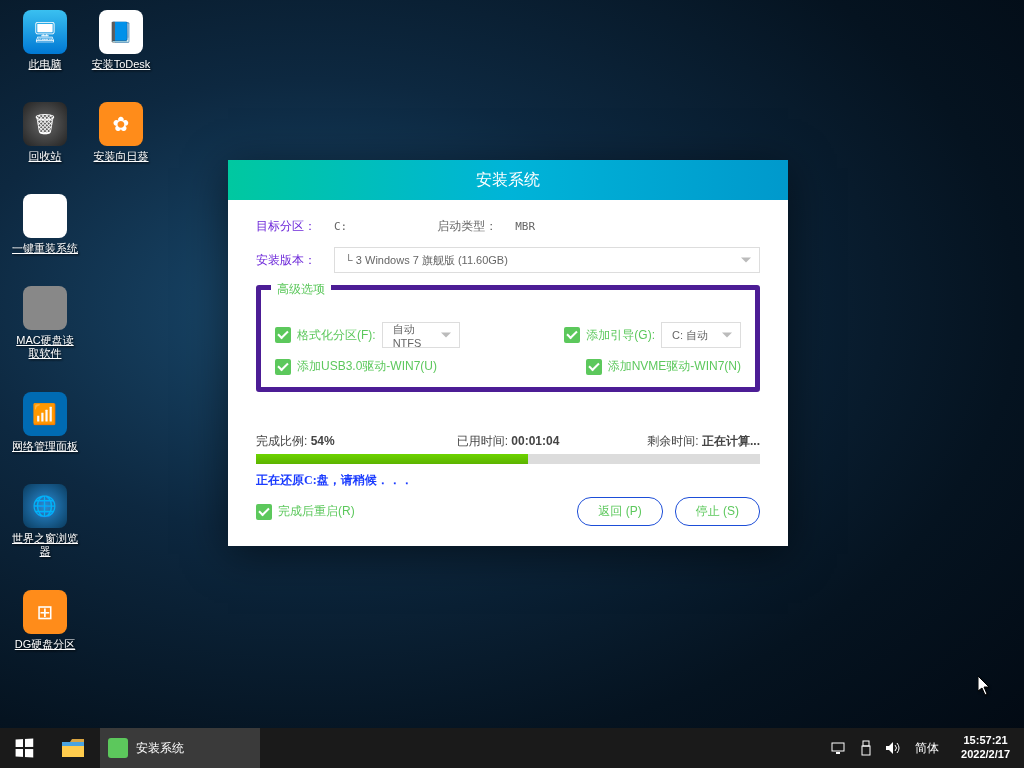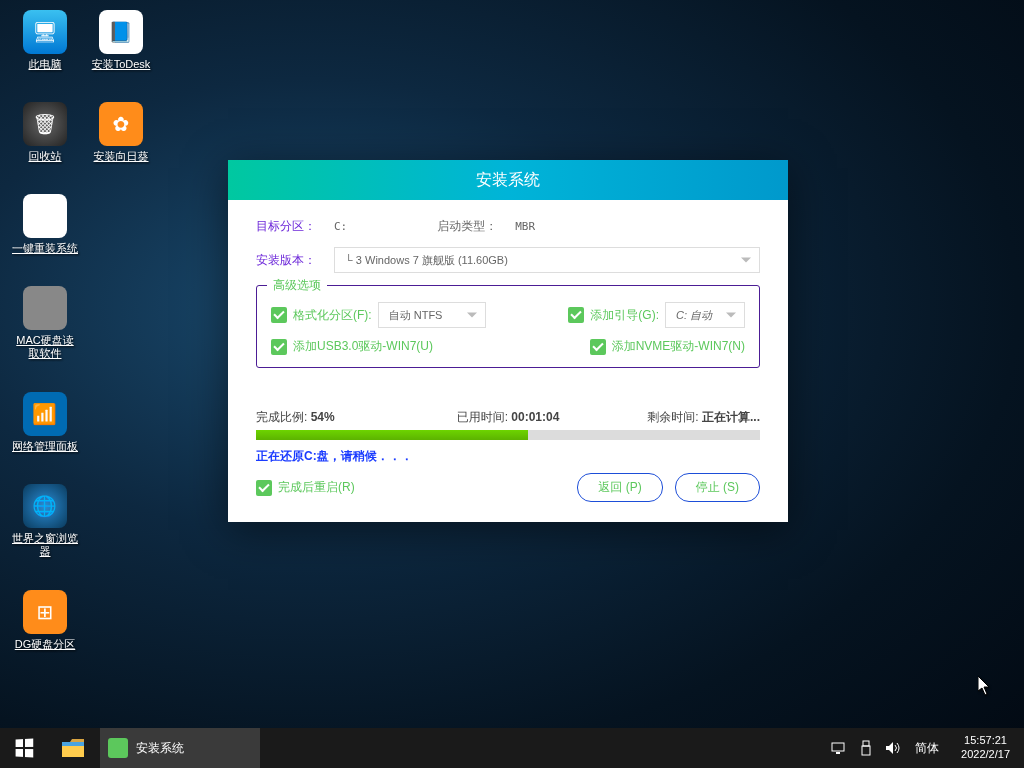--- a/index.html
+++ b/index.html
@@ -72,26 +72,26 @@
   flex: 1;
 }
 .select-box .chevron {
   position: absolute; right: 8px; top: 50%;
   width: 0; height: 0;
   border-left: 5px solid transparent;
   border-right: 5px solid transparent;
   border-top: 5px solid #bbb;
   transform: translateY(-50%);
 }
-.select-sm { flex: none; width: 108px; }
-.select-smb { flex: none; width: 80px; font-style: italic; }
+.select-sm { flex: none; width: 78px; }
+.select-smb { flex: none; width: 80px; }
 .fieldset {
-  border: 1px solid #4c1d95;
+  border: 5px solid #4c1d95;
   border-radius: 3px;
-  padding: 16px 14px 10px 14px;
+  padding: 32px 14px 10px 14px;
   position: relative;
   margin-top: 6px;
 }
 .fieldset-legend {
   position: absolute;
   top: -9px; left: 10px;
   background: #fff;
   padding: 0 6px;
   color: #5cc85c;
   font-size: 12px;
@@ -125,21 +125,21 @@
 .progress-bar {
   height: 10px;
   background: #dcdcdc;
   margin-top: 4px;
   position: relative;
 }
 .progress-fill {
   height: 100%;
   background: linear-gradient(#6dd400, #5cb300);
 }
-.status-text { color: #1a3bff; font-size: 12px; margin-top: 8px; font-weight: bold; font-family: Liberation Sans, sans-serif; }
+.status-text { color: #1a3bff; font-size: 12px; margin-top: 8px; font-weight: bold; font-family: Liberation Serif, serif; }
 
 .bottom-row { display: flex; align-items: center; margin-top: 8px; }
 .pill-btn {
   border: 1px solid #1d4ed8;
   color: #5cc85c;
   background: #fff;
   border-radius: 14px;
   padding: 5px 20px;
   font-size: 12px;
   cursor: pointer;
@@ -193,21 +193,21 @@
 }
 .tray {
   margin-left: auto;
   display: flex;
   align-items: center;
   color: #fff;
   gap: 14px;
   padding-right: 6px;
 }
 .tray-icon { cursor: pointer; display:flex; align-items:center; font-size: 14px; }
-.clock { font-size: 11px; text-align: center; line-height: 1.25; padding: 0 8px; cursor: default; }
+.clock { font-size: 11px; text-align: center; line-height: 1.25; padding: 0 8px; cursor: default; font-weight: bold; }
 
 
 .ico-pc { background: linear-gradient(#3ac0f0, #0078d4); }
 .ico-bin { background: radial-gradient(#666, #222); }
 .ico-todesk { background: #fff; }
 .ico-sunflower { background: #ff8c1a; }
 .ico-reinstall { background: #fff; }
 .ico-macdisk { background: #888; }
 .ico-network { background: #006bb3; }
 .ico-browser { background: radial-gradient(#2a8cd4, #0a3a5c); border-radius: 50%; }

